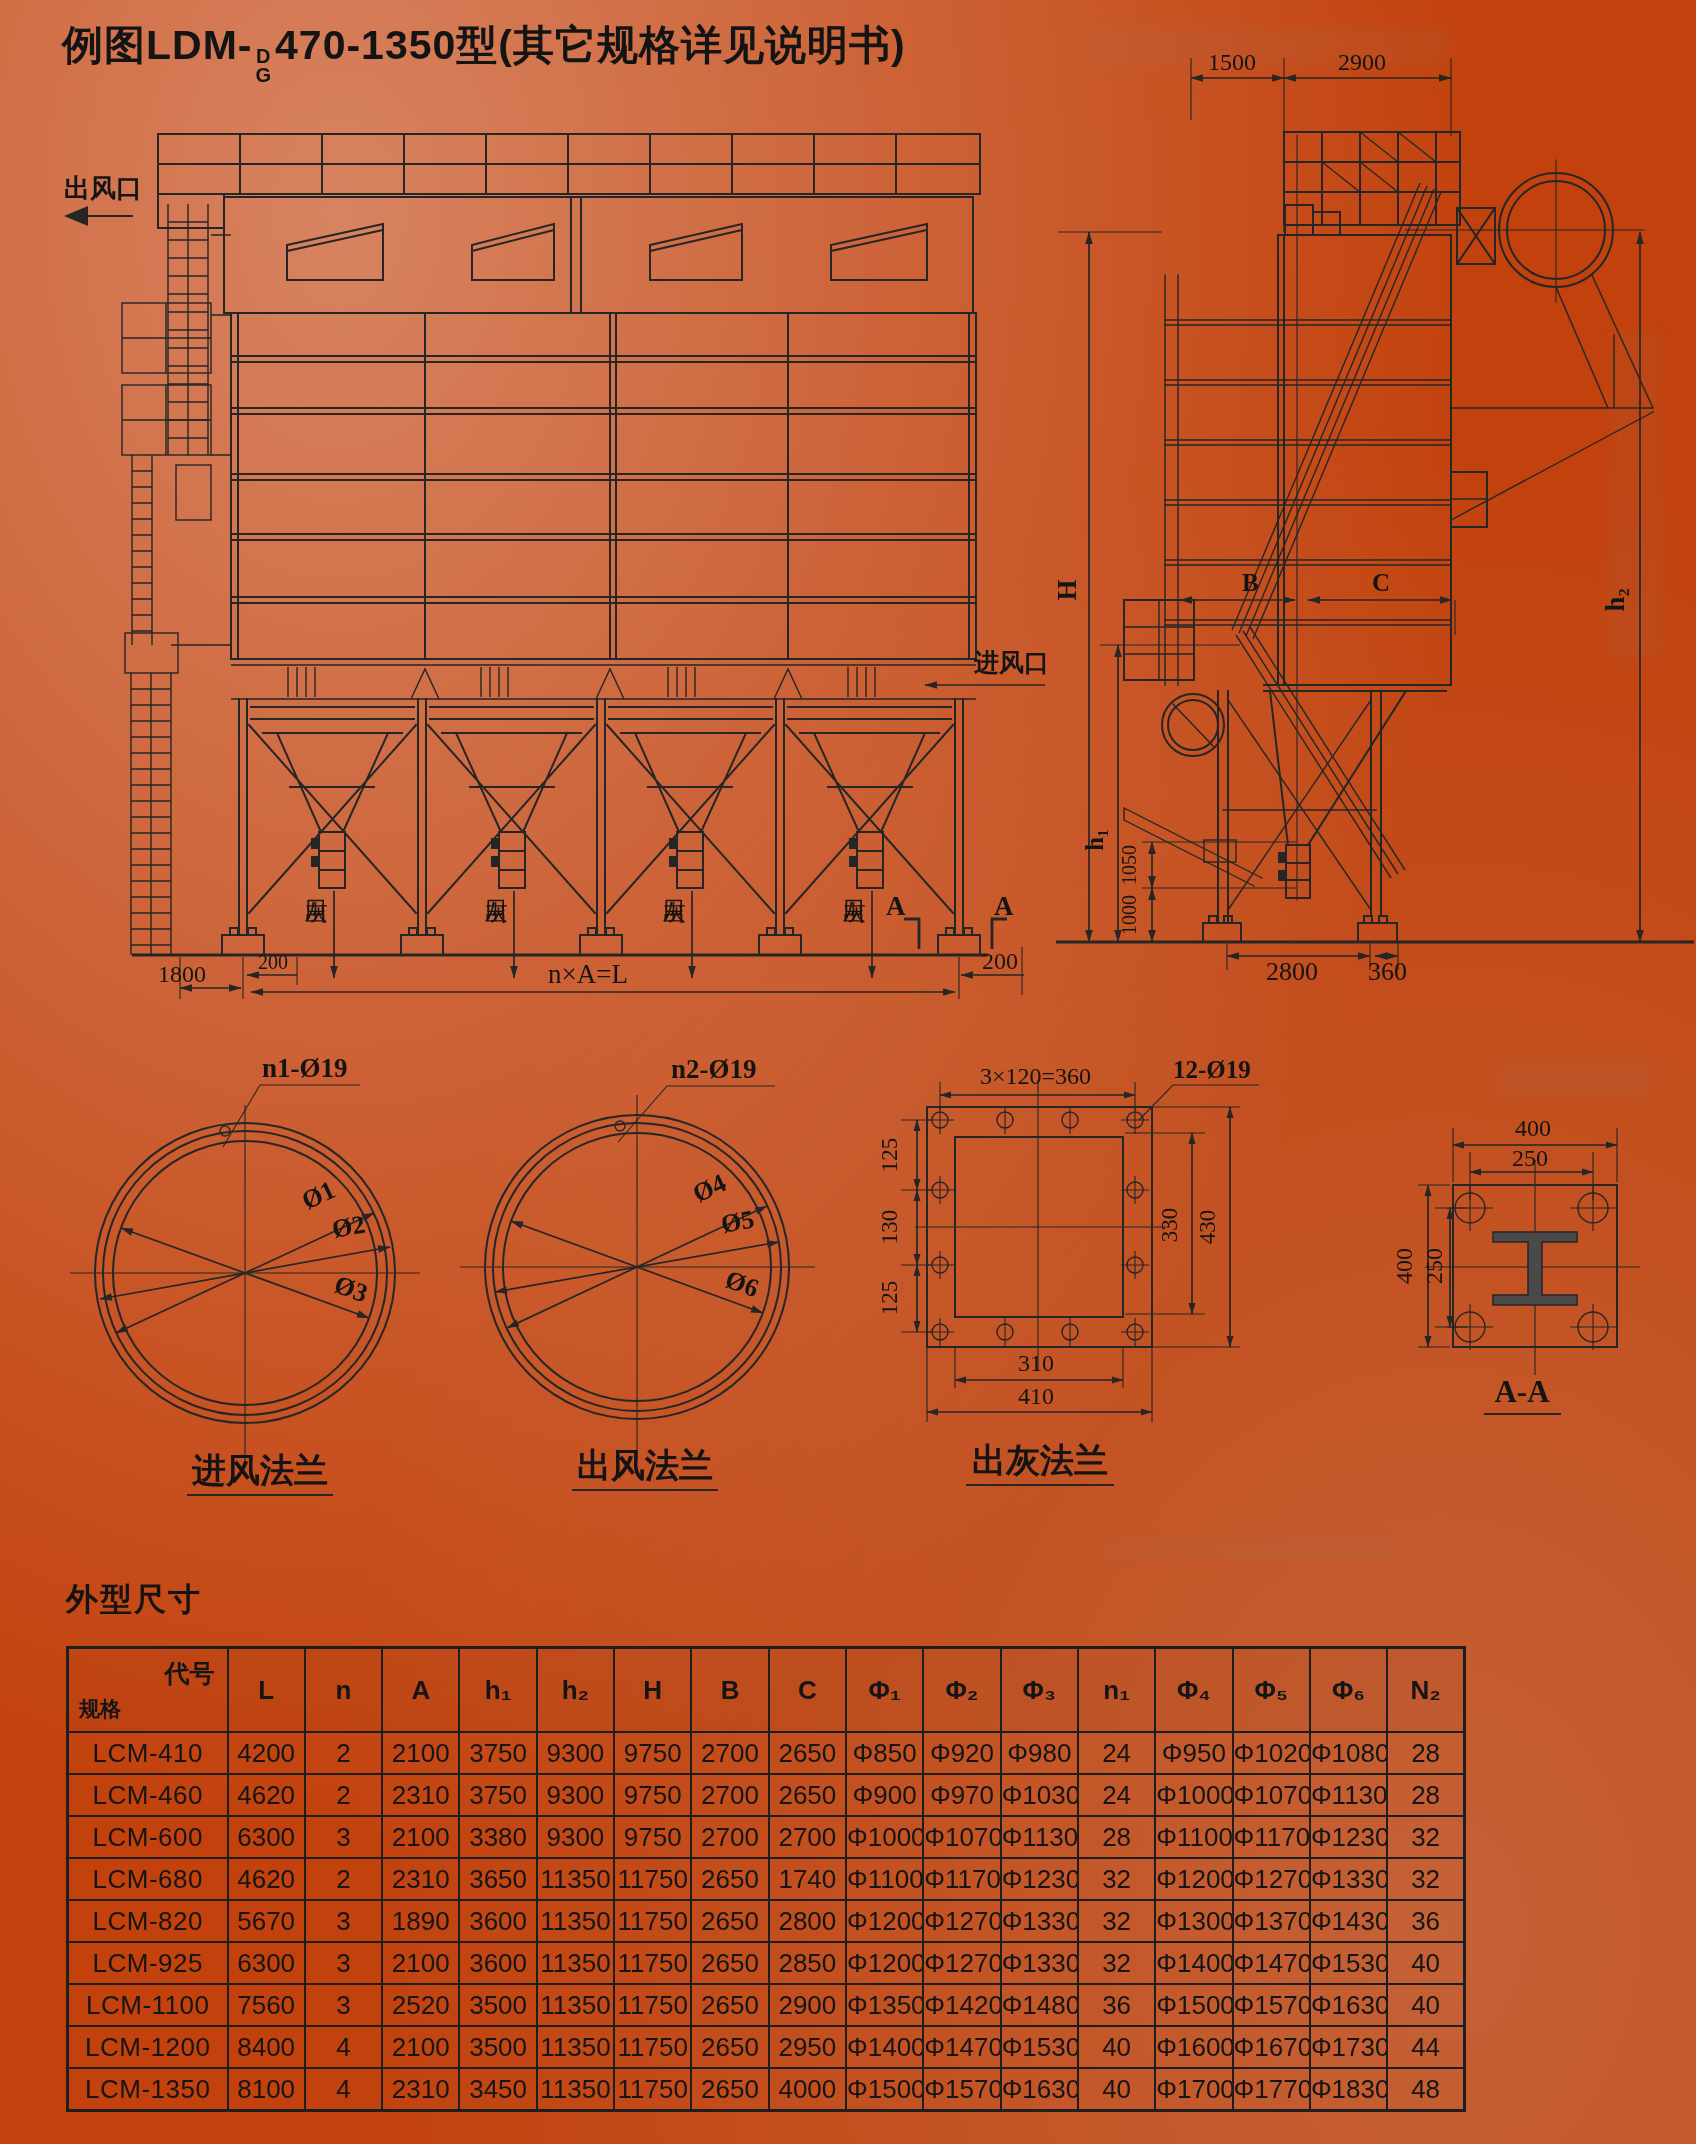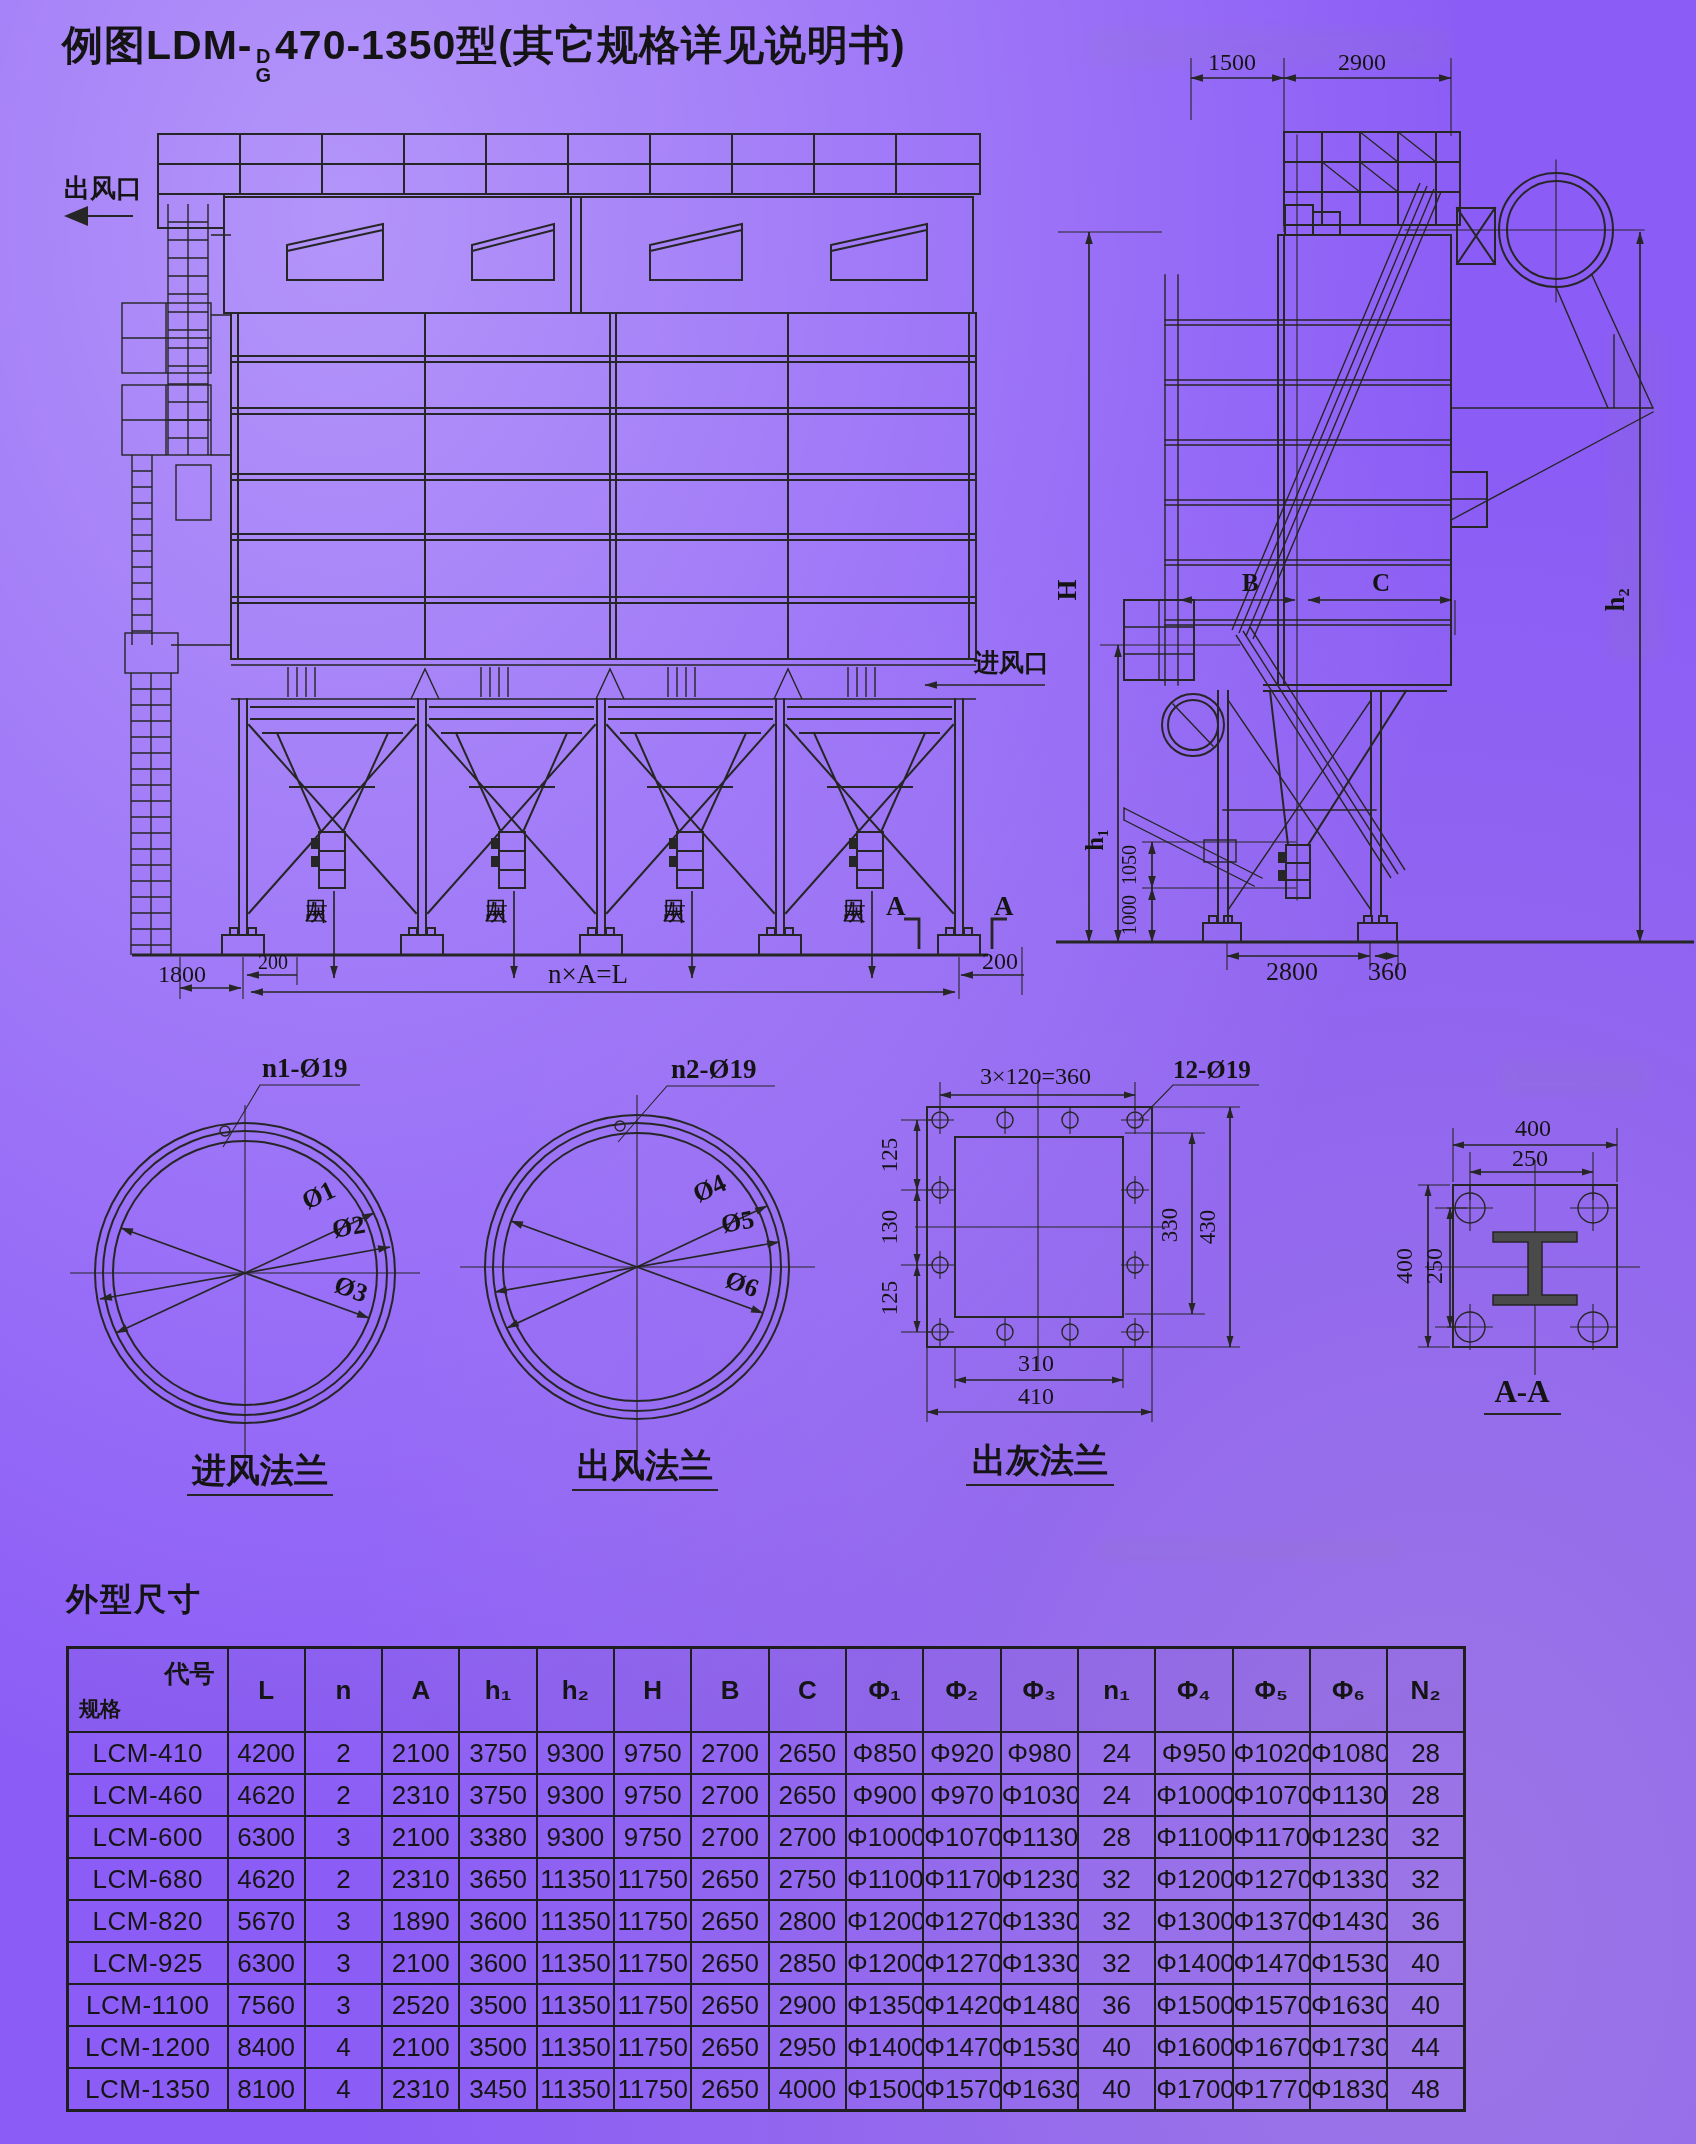--- a/index.html
+++ b/index.html
@@ -1,16 +1,16 @@
 <!DOCTYPE html>
 <html><head>
 <meta charset="utf-8">
 <style>
   html,body{margin:0;padding:0;background:#cfccc4;}
-  .page{position:relative;width:1696px;height:2144px;background:#8b5cf6;overflow:hidden;
+  .page{position:relative;width:1696px;height:2144px;background:#c2410c;overflow:hidden;
         font-family:"Liberation Sans",sans-serif;color:#1c1c1c;}
   .page:before{content:"";position:absolute;inset:0;
         background:radial-gradient(ellipse at 20% 10%,rgba(255,255,255,.35),transparent 60%),
                    radial-gradient(ellipse at 85% 90%,rgba(205,195,180,.25),transparent 55%);
         pointer-events:none;}
   .title{position:absolute;left:62px;top:18px;font-size:41px;font-weight:700;
          letter-spacing:1px;white-space:nowrap;color:#141414;}
   .stack{display:inline-flex;flex-direction:column;align-items:center;vertical-align:-4px;
          line-height:.95;font-size:20px;font-weight:700;margin:0 3px;}
   .ghost{position:absolute;background:#8a8a8a;opacity:.08;filter:blur(6px);border-radius:8px;}
@@ -541,21 +541,21 @@
           </tr>
           <tr>
             <td class="spec-model">LCM-680</td>
             <td>4620</td>
             <td>2</td>
             <td>2310</td>
             <td>3650</td>
             <td>11350</td>
             <td>11750</td>
             <td>2650</td>
-            <td>2750</td>
+            <td>1740</td>
             <td>Φ1100</td>
             <td>Φ1170</td>
             <td>Φ1230</td>
             <td>32</td>
             <td>Φ1200</td>
             <td>Φ1270</td>
             <td>Φ1330</td>
             <td>32</td>
           </tr>
           <tr>

